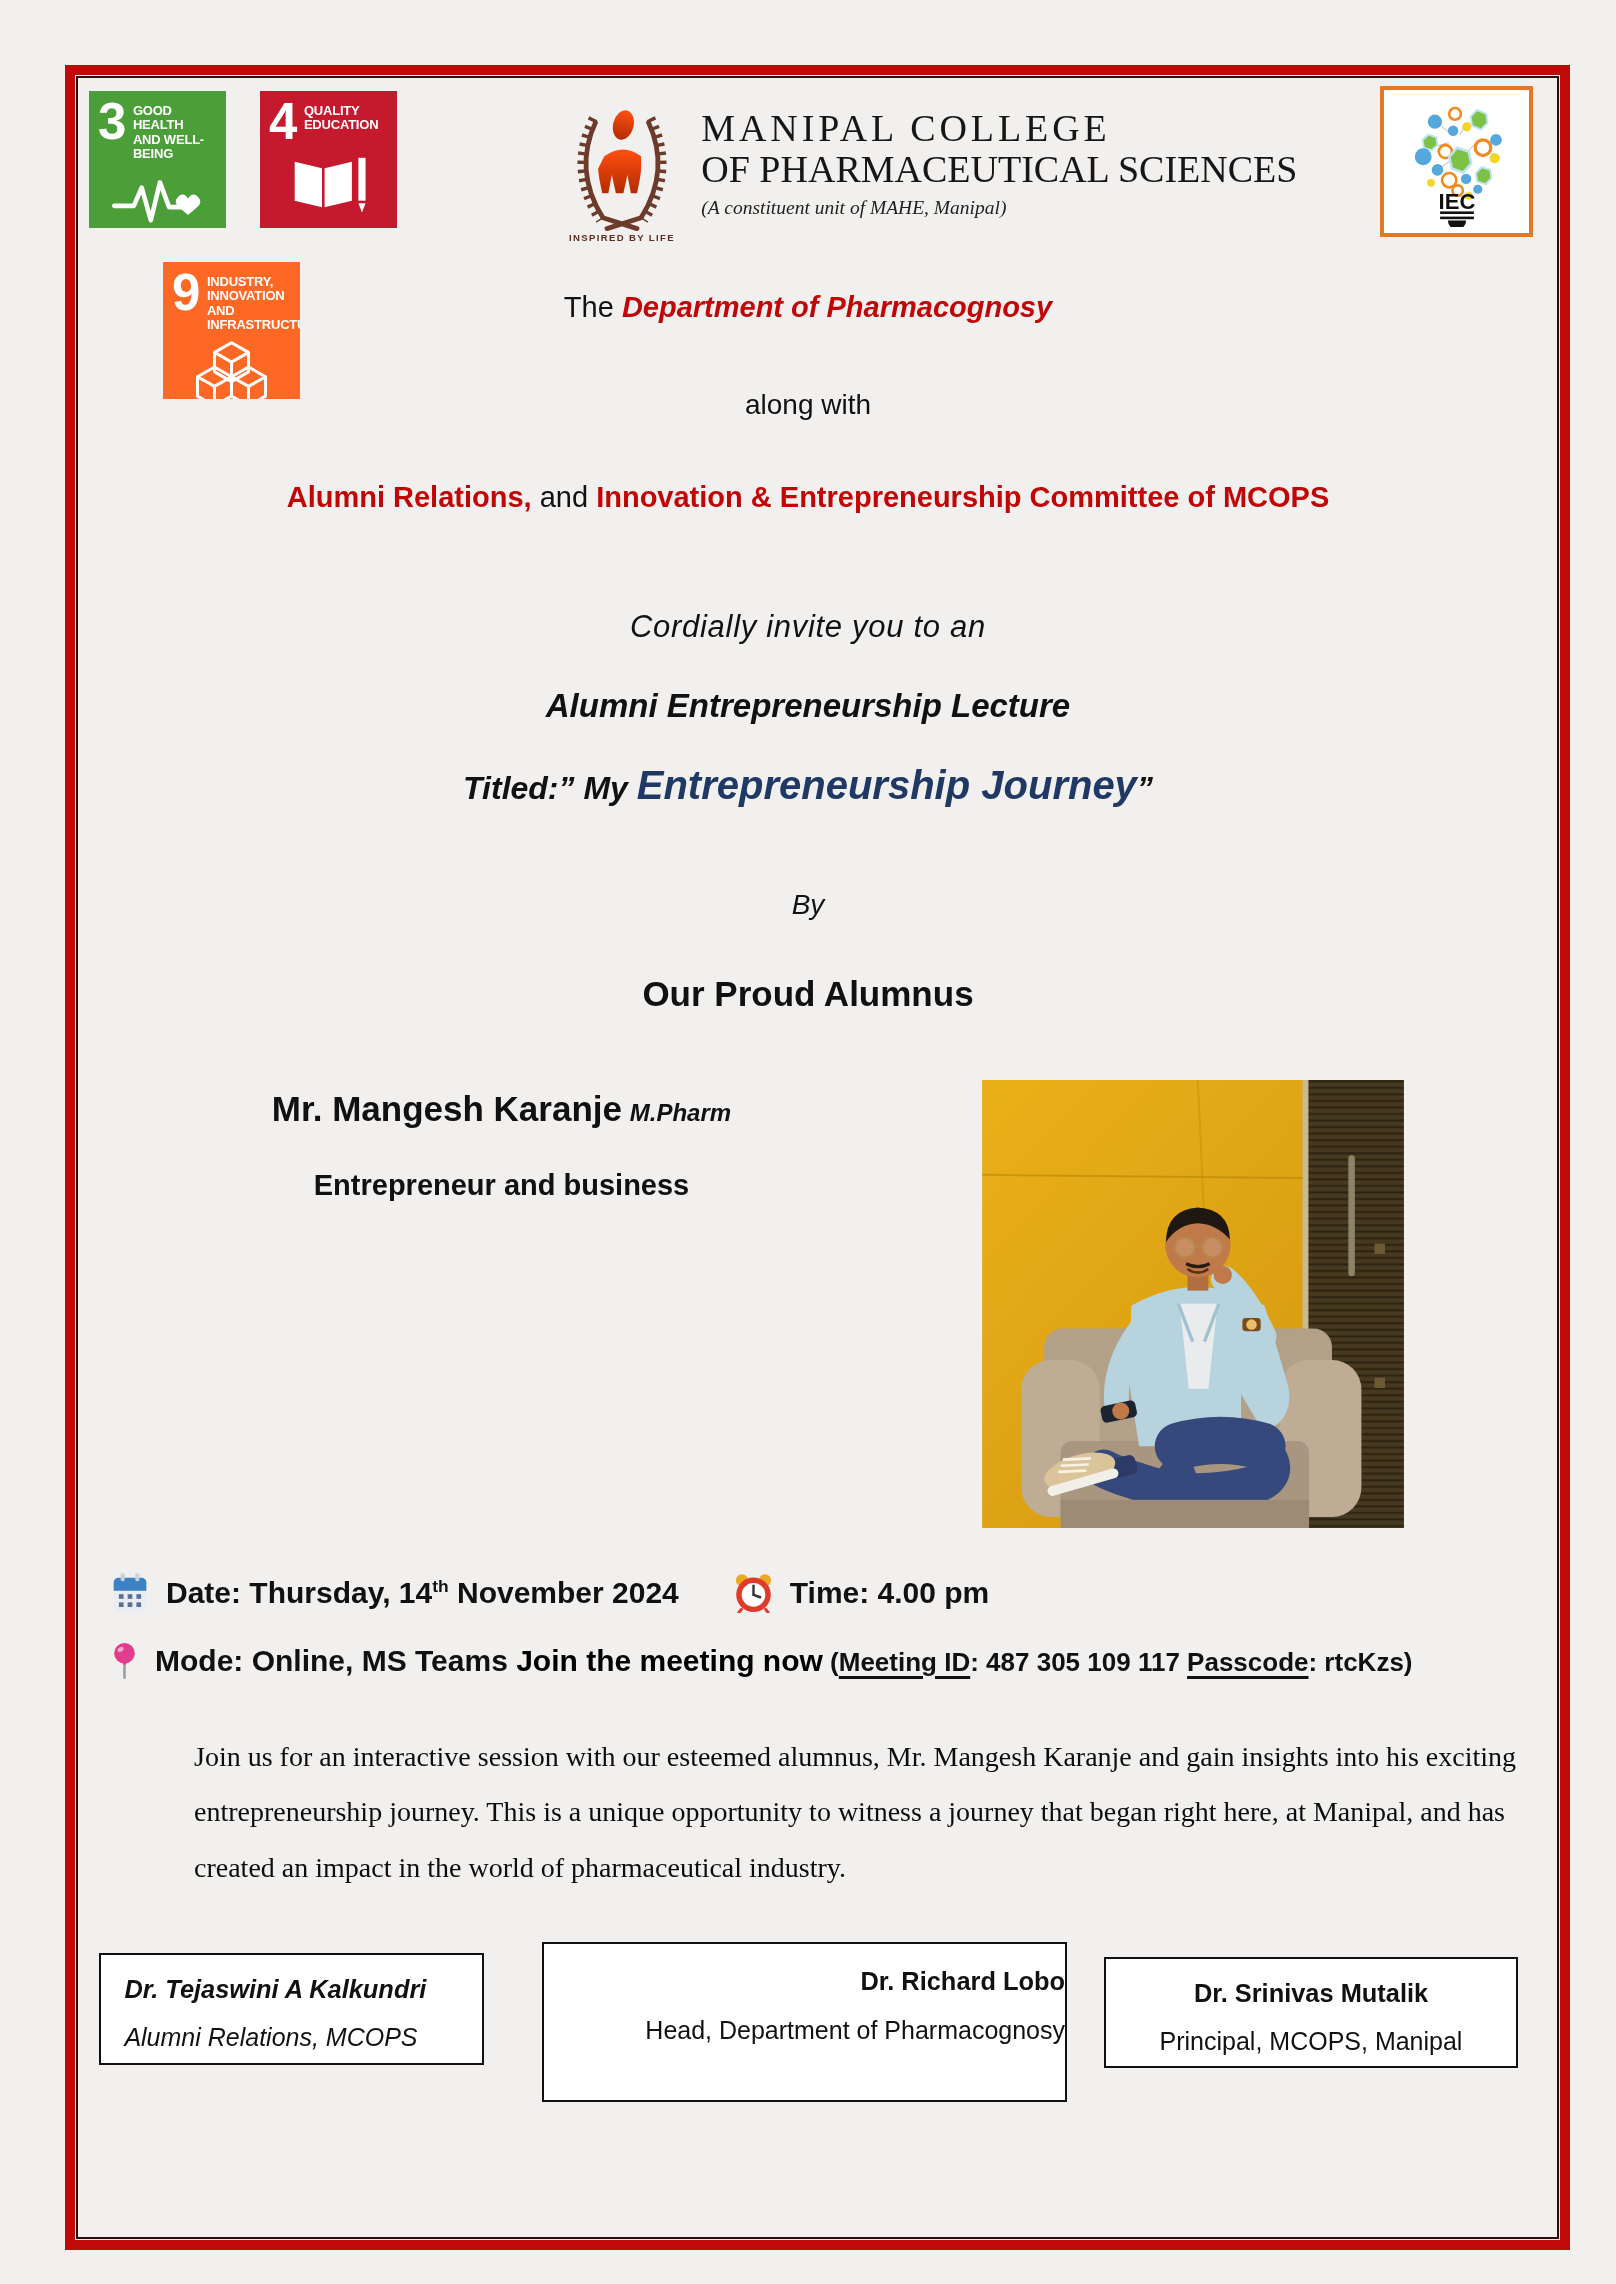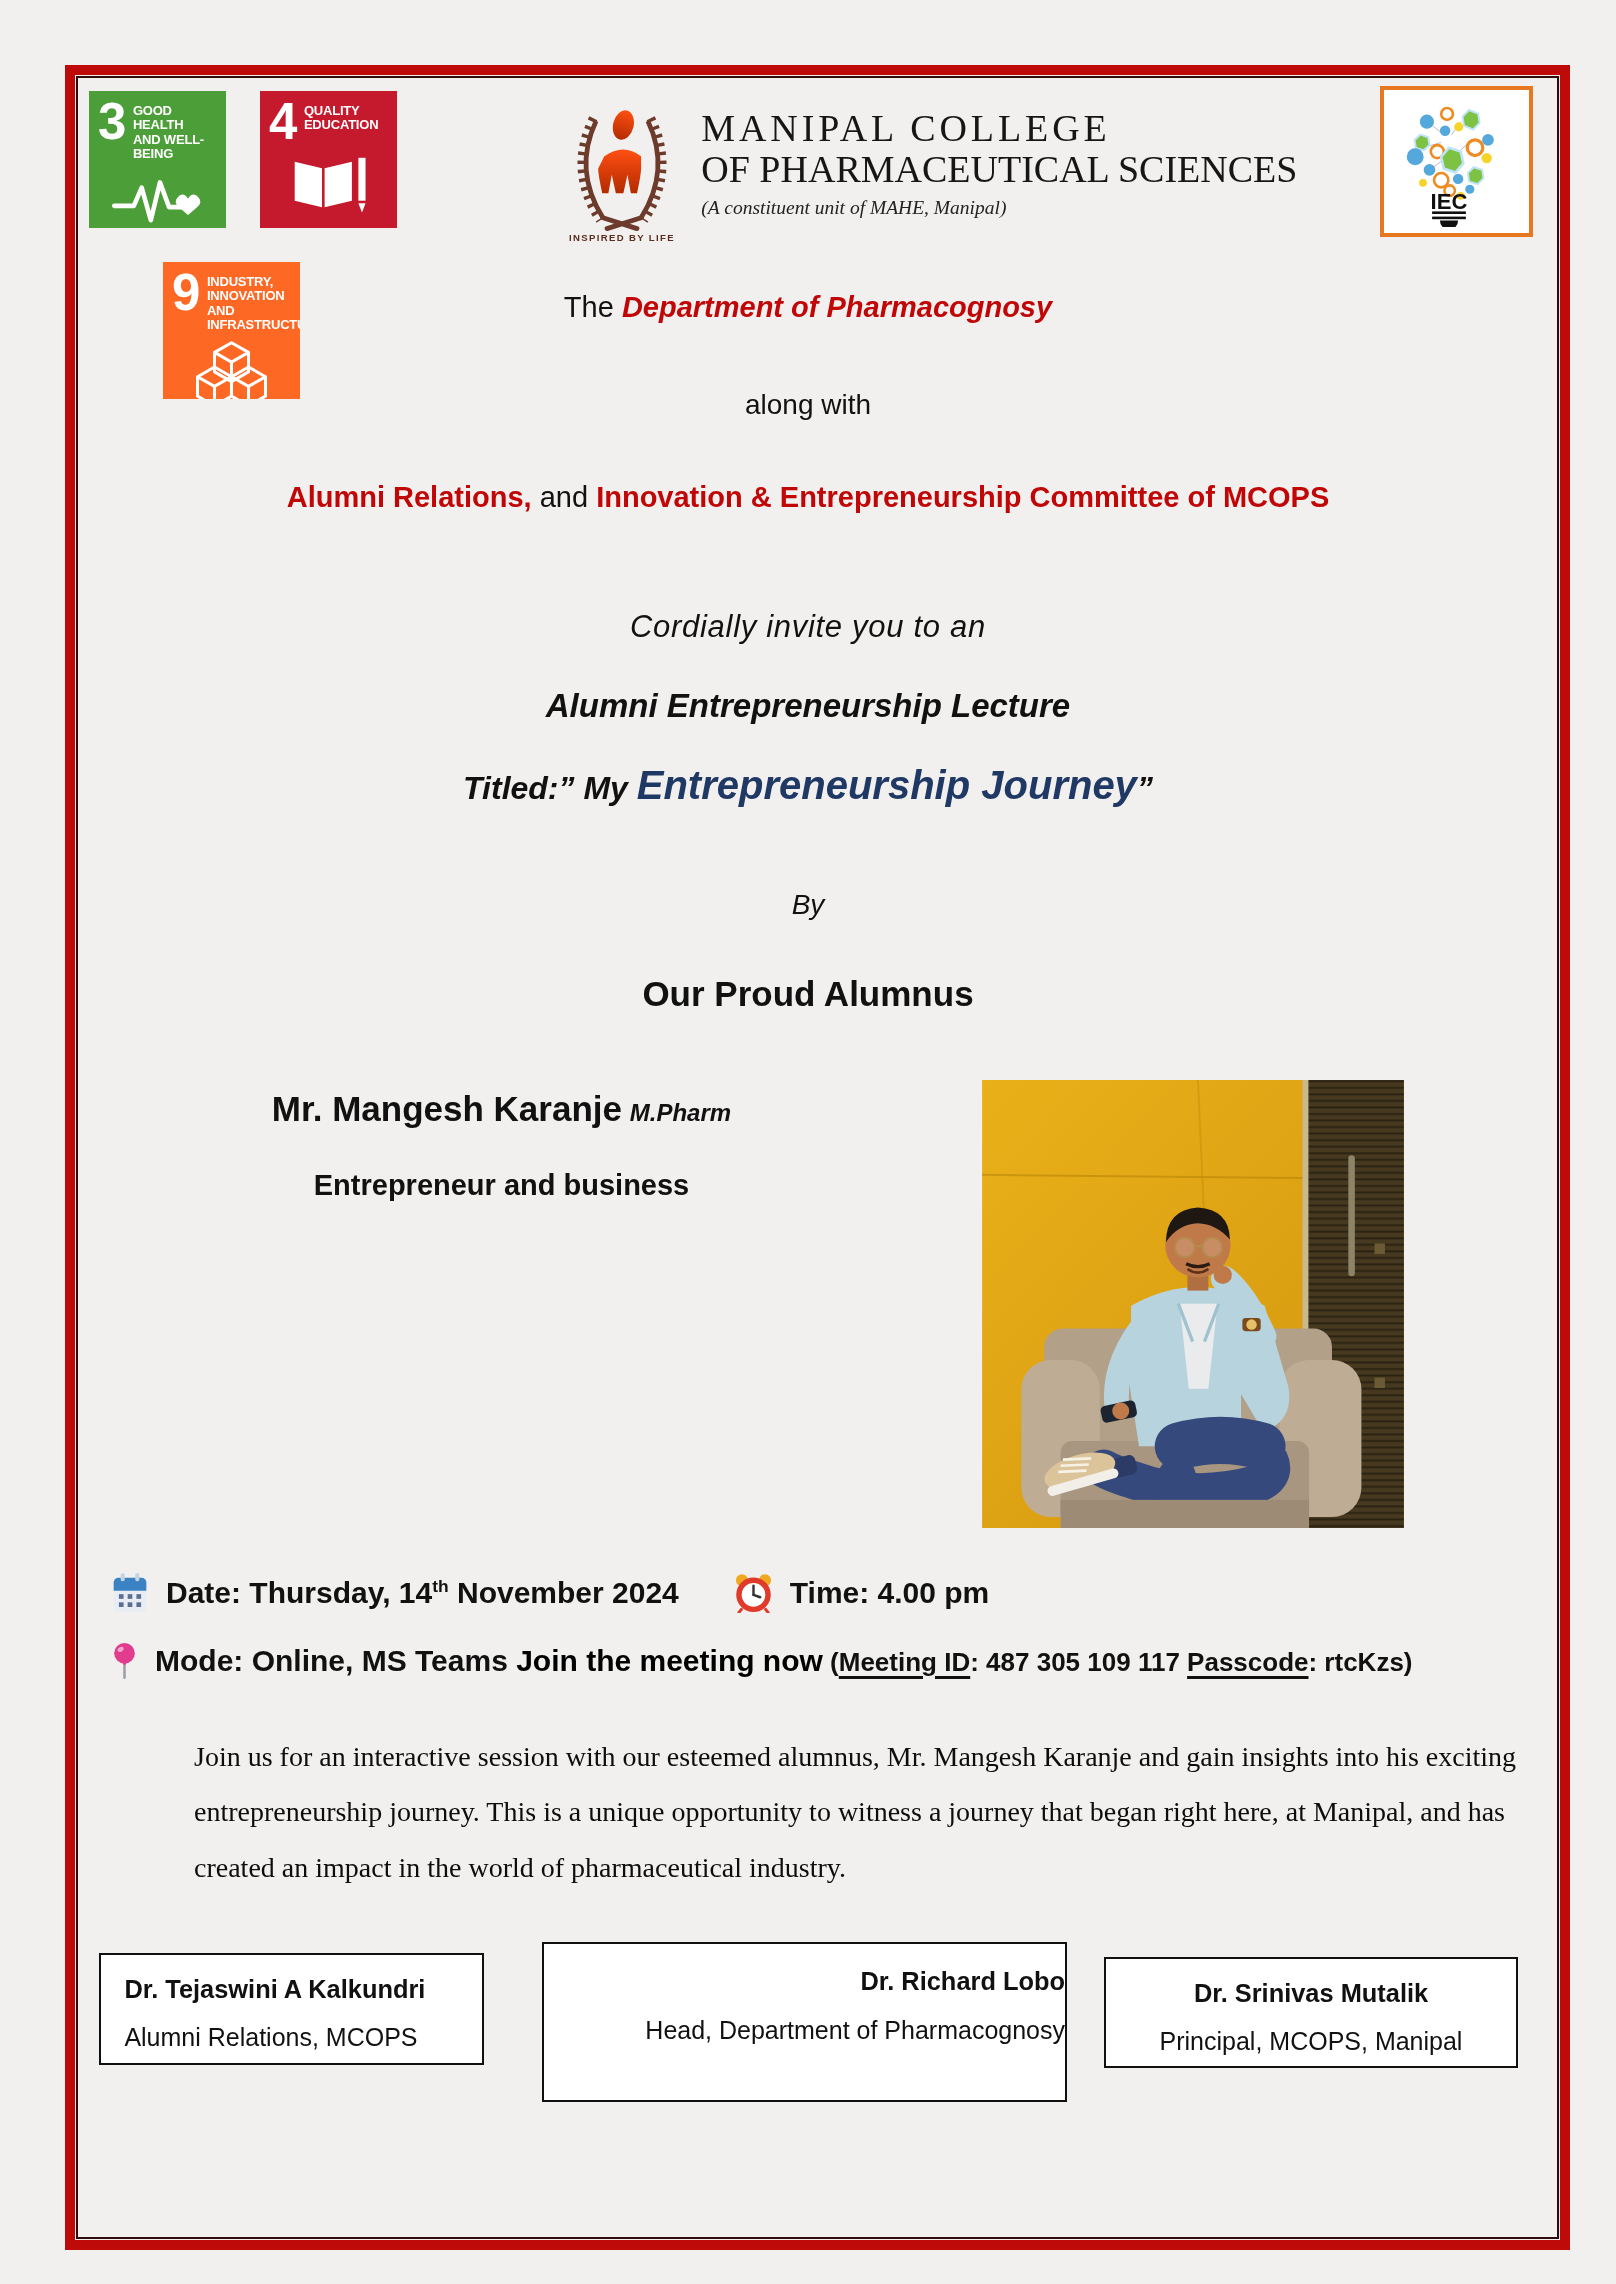--- a/index.html
+++ b/index.html
@@ -18,21 +18,21 @@
   #sdg3{left:89px;top:91px;background:#4C9F38;}
   #sdg4{left:260px;top:91px;background:#C5192D;}
   #sdg9{left:163px;top:262px;background:#FD6925;}
   .logo{position:absolute;left:557px;top:95px;display:flex;gap:14.3px;align-items:flex-start;}
   .logo-text{padding-top:14.3px;}
   .logo-l1{font-family:"Liberation Serif",serif;font-size:38px;letter-spacing:3.9px;color:#161616;line-height:1.05;}
   .logo-l2{font-family:"Liberation Serif",serif;font-size:38px;letter-spacing:0;color:#161616;line-height:1.1;}
   .logo-l3{font-family:"Liberation Serif",serif;font-size:26px;letter-spacing:2px;margin-top:5.2px;color:#161616;}
   .logo-l4{font-family:"Liberation Serif",serif;font-style:italic;font-size:19.5px;margin-top:6.5px;color:#222;}
   .iec-box{position:absolute;left:1380px;top:86px;width:153px;height:151px;background:#fff;
-           border:4.6px solid #e87722;box-sizing:border-box;display:flex;align-items:center;}
+           border:4.6px solid #e87722;box-sizing:border-box;display:flex;align-items:center;justify-content:center;}
   
   .c-line{position:absolute;left:0;width:1616px;text-align:center;white-space:nowrap;}
   .red{color:#c00606;}
   .navy{color:#1f3864;}
   .bi{font-weight:bold;font-style:italic;}
   #line-intro{top:291px;font-size:29px;}
   #line-along{top:389px;font-size:28px;}
   #line-committee{top:481px;font-size:29px;}
   #line-cordially{top:609px;font-size:31px;font-style:italic;letter-spacing:0.7px;}
   #line-lecture{top:687px;font-size:33px;font-weight:bold;font-style:italic;}
@@ -57,21 +57,21 @@
   sup{font-size:.58em;}
   .link{color:#000000;text-decoration-thickness:3.3px;text-underline-offset:5.9px;cursor:pointer;}
   .paren{font-size:26px;}
   .ul{text-decoration:underline;text-decoration-thickness:2.6px;text-underline-offset:4.6px;}
   .para{position:absolute;left:194px;top:1729px;width:1336px;
         font-family:"Liberation Serif",serif;font-size:28px;line-height:1.98;color:#0d0d0d;}
   
   .sign-box{position:absolute;background:#fff;border:2.6px solid #101010;box-sizing:border-box;}
   .sign-name{font-size:25.4px;font-weight:bold;}
   .sign-role{font-size:25px;margin-top:19.5px;}
-  #box1{left:99px;top:1953px;width:385px;height:112px;padding:19.5px 0 0 23.4px;text-align:left;}
+  #box1{left:99px;top:1953px;width:385px;height:112px;padding:19.5px 0 0 23.4px;text-align:left;font-style:italic;}
   #box2{left:542px;top:1942px;width:525px;height:160px;padding-top:23.4px;text-align:right;}
   #box3{left:1104px;top:1957px;width:414px;height:111px;padding-top:19.5px;text-align:center;}
 </style>
 </head>
 <body>
 
 <div class="frame"></div>
 
 <div class="sdg-badge" id="sdg3">
   <div class="sdg-head">

